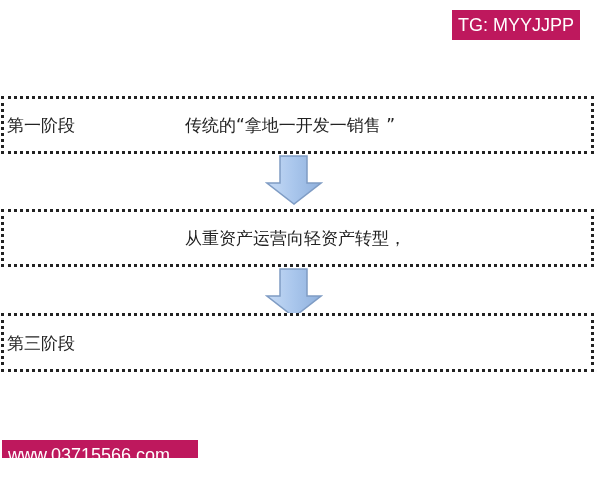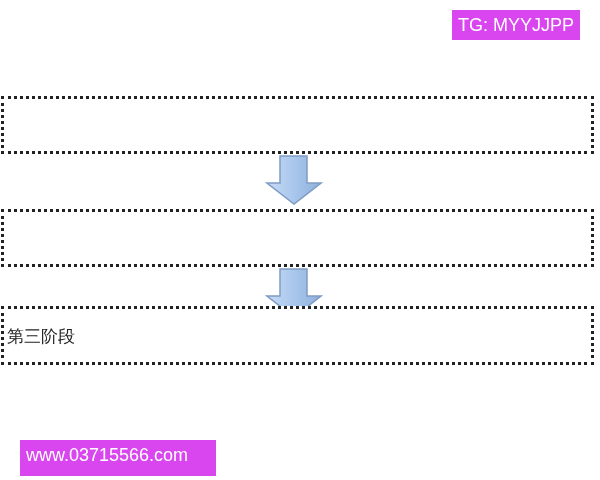--- a/index.html
+++ b/index.html
@@ -1,68 +1,71 @@
 <!DOCTYPE html>
 <html><head>
 <meta charset="utf-8">
 <style>
   html, body { margin:0; padding:0; }
   body {
     width:600px; height:480px; background:#ffffff; position:relative; overflow:hidden;
     font-family: "DejaVu Sans", "Liberation Sans", sans-serif;
   }
   .watermark {
-    position:absolute; background:#d946ef; color:#ffffff;
+    position:absolute; background:#be185d; color:#ffffff;
     font-family: "Liberation Sans", sans-serif; font-size:18px; line-height:30px;
     padding:0 6px; white-space:nowrap;
   }
   .wm-top { left:452px; top:10px; height:30px; width:128px; box-sizing:border-box; }
-  .wm-bottom { left:20px; top:440px; height:36px; width:196px; box-sizing:border-box; }
+  .wm-bottom { left:2px; top:440px; height:18px; width:196px; box-sizing:border-box; }
   .stage {
     position:absolute; left:1px; width:593px; box-sizing:border-box;
     border:3px dotted #222; background:#fff;
   }
   .stage-label, .stage-desc {
     position:absolute; top:50%; transform:translateY(-50%);
     font-size:17px; color:#222; white-space:nowrap;
   }
   .stage-label { left:3px; }
   .stage-desc { left:181px; }
   .arrow { position:absolute; left:265px; width:58px; height:50px; }
 </style>
 </head>
 <body>
 
 <div class="watermark wm-top">TG: MYYJJPP</div>
 
 <div class="stage" style="top:96px;height:58px;">
+  <span class="stage-label">第一阶段</span>
+  <span class="stage-desc">传统的“拿地一开发一销售 ”</span>
 </div>
 
 <svg class="arrow" style="top:155px;" viewBox="0 0 58 50">
   <defs>
     <linearGradient id="ag1" x1="0" y1="0" x2="1" y2="0">
       <stop offset="0" stop-color="#c7dbf5"></stop>
       <stop offset="0.5" stop-color="#a9c6ec"></stop>
       <stop offset="1" stop-color="#8fb0dc"></stop>
     </linearGradient>
   </defs>
   <polygon points="15,1 42,1 42,28 56,28 29,49 2,28 15,28" fill="url(#ag1)" stroke="#7f9cc4" stroke-width="1.5"></polygon>
 </svg>
 
 <div class="stage" style="top:209px;height:58px;">
+  <span class="stage-desc">从重资产运营向轻资产转型，</span>
 </div>
 
 <svg class="arrow" style="top:268px;" viewBox="0 0 58 50">
   <defs>
     <linearGradient id="ag2" x1="0" y1="0" x2="1" y2="0">
       <stop offset="0" stop-color="#c7dbf5"></stop>
       <stop offset="0.5" stop-color="#a9c6ec"></stop>
       <stop offset="1" stop-color="#8fb0dc"></stop>
     </linearGradient>
   </defs>
   <polygon points="15,1 42,1 42,28 56,28 29,49 2,28 15,28" fill="url(#ag2)" stroke="#7f9cc4" stroke-width="1.5"></polygon>
 </svg>
 
-<div class="stage" style="top:306px;height:59px;">
+<div class="stage" style="top:313px;height:59px;">
   <span class="stage-label">第三阶段</span>
 </div>
 
 <div class="watermark wm-bottom">www.03715566.com</div>
 
 </body></html>

